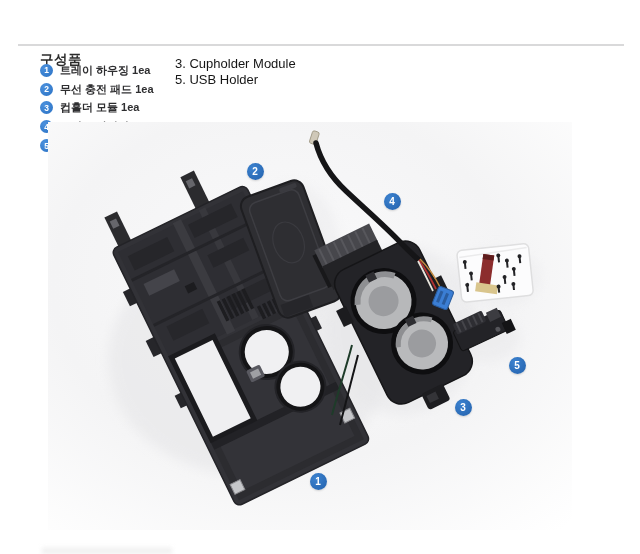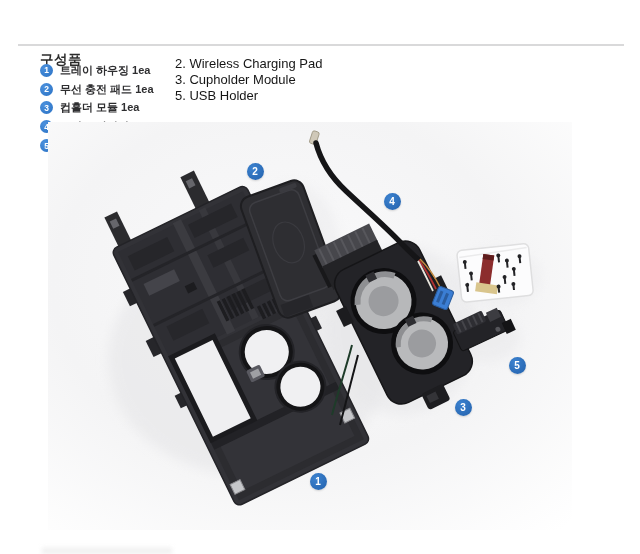--- a/index.html
+++ b/index.html
@@ -64,21 +64,20 @@
     <span class="badge">4</span>
     <span class="ko-label">조인트 와이어 1ea</span>
   </div>
   <div class="ko-item">
     <span class="badge">5</span>
     <span class="ko-label">USB홀더 1ea</span>
   </div>
 </div>
 
 <div class="en-list">
-  <div class="en-item">2. Wireless Charging Pad</div>
   <div class="en-item">3. Cupholder Module</div>
   <div class="en-item">5. USB Holder</div>
 </div>
 
 <div class="photo-wrap">
 <svg width="524" height="408" viewBox="48 122 524 408" xmlns="http://www.w3.org/2000/svg">
   <defs>
     <radialGradient id="bg" cx="45%" cy="40%" r="80%">
       <stop offset="0" stop-color="#fafafb"></stop>
       <stop offset="0.55" stop-color="#f4f4f5"></stop>

